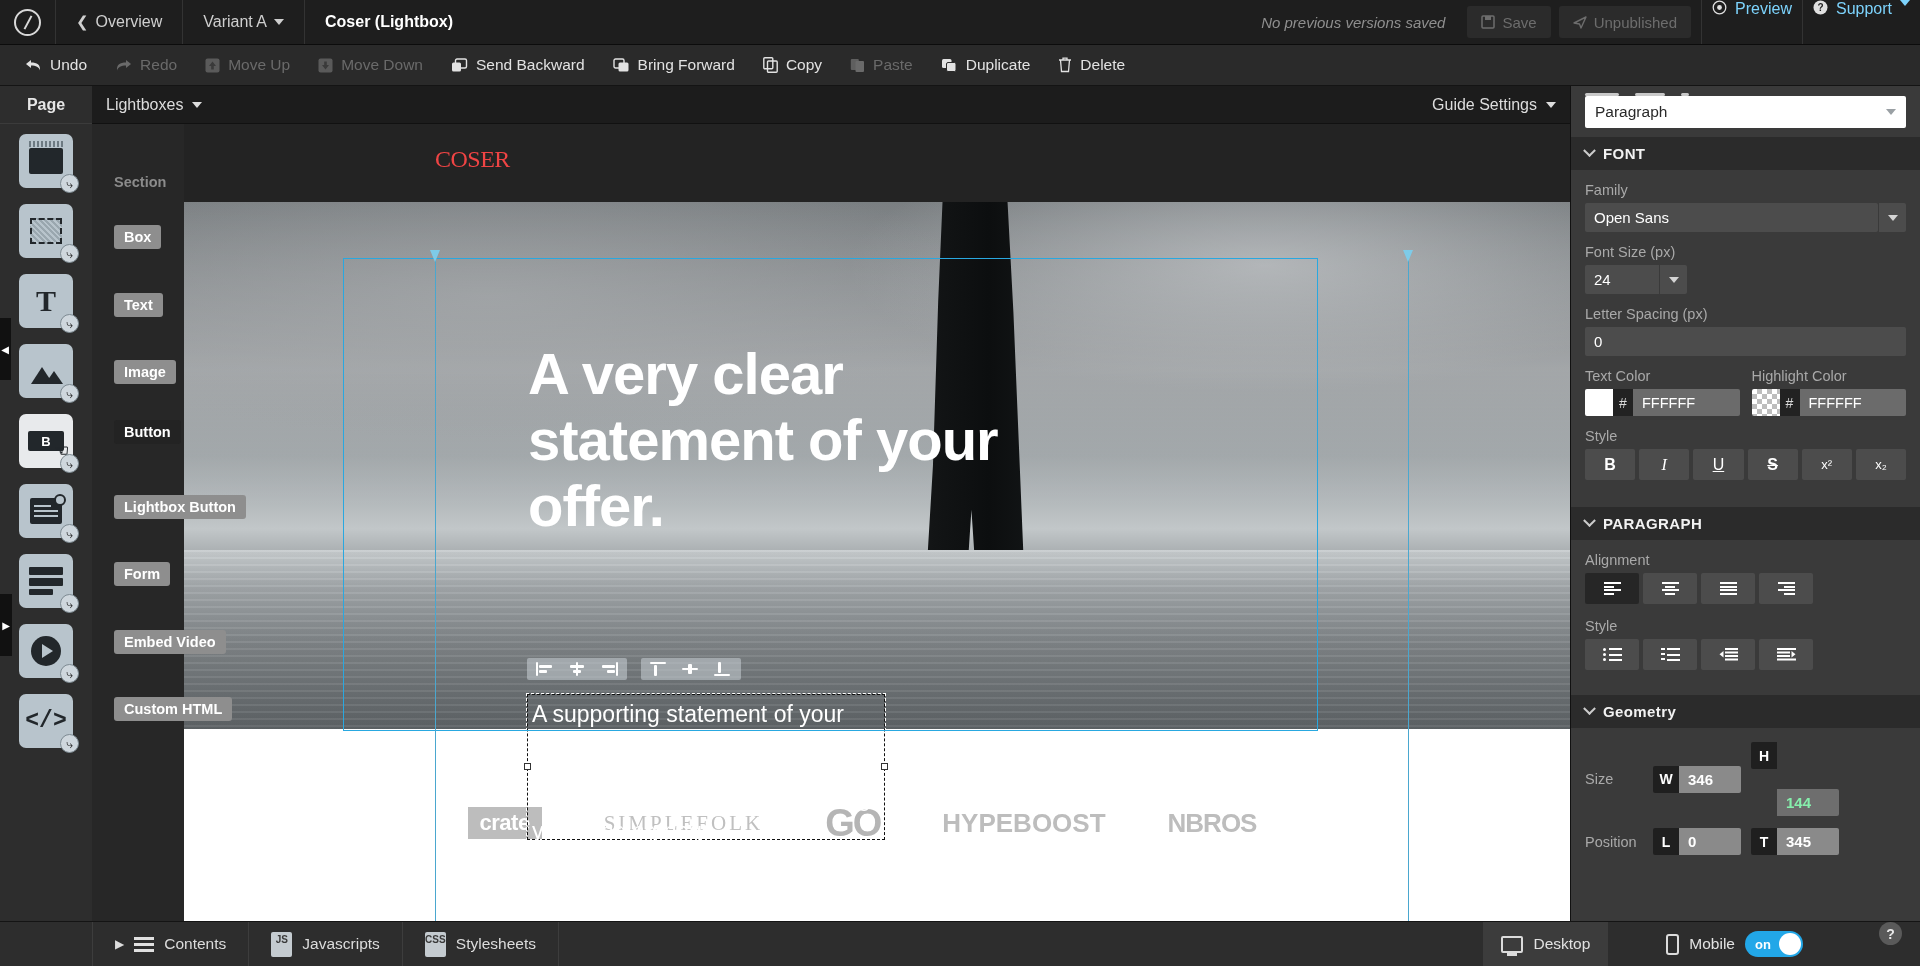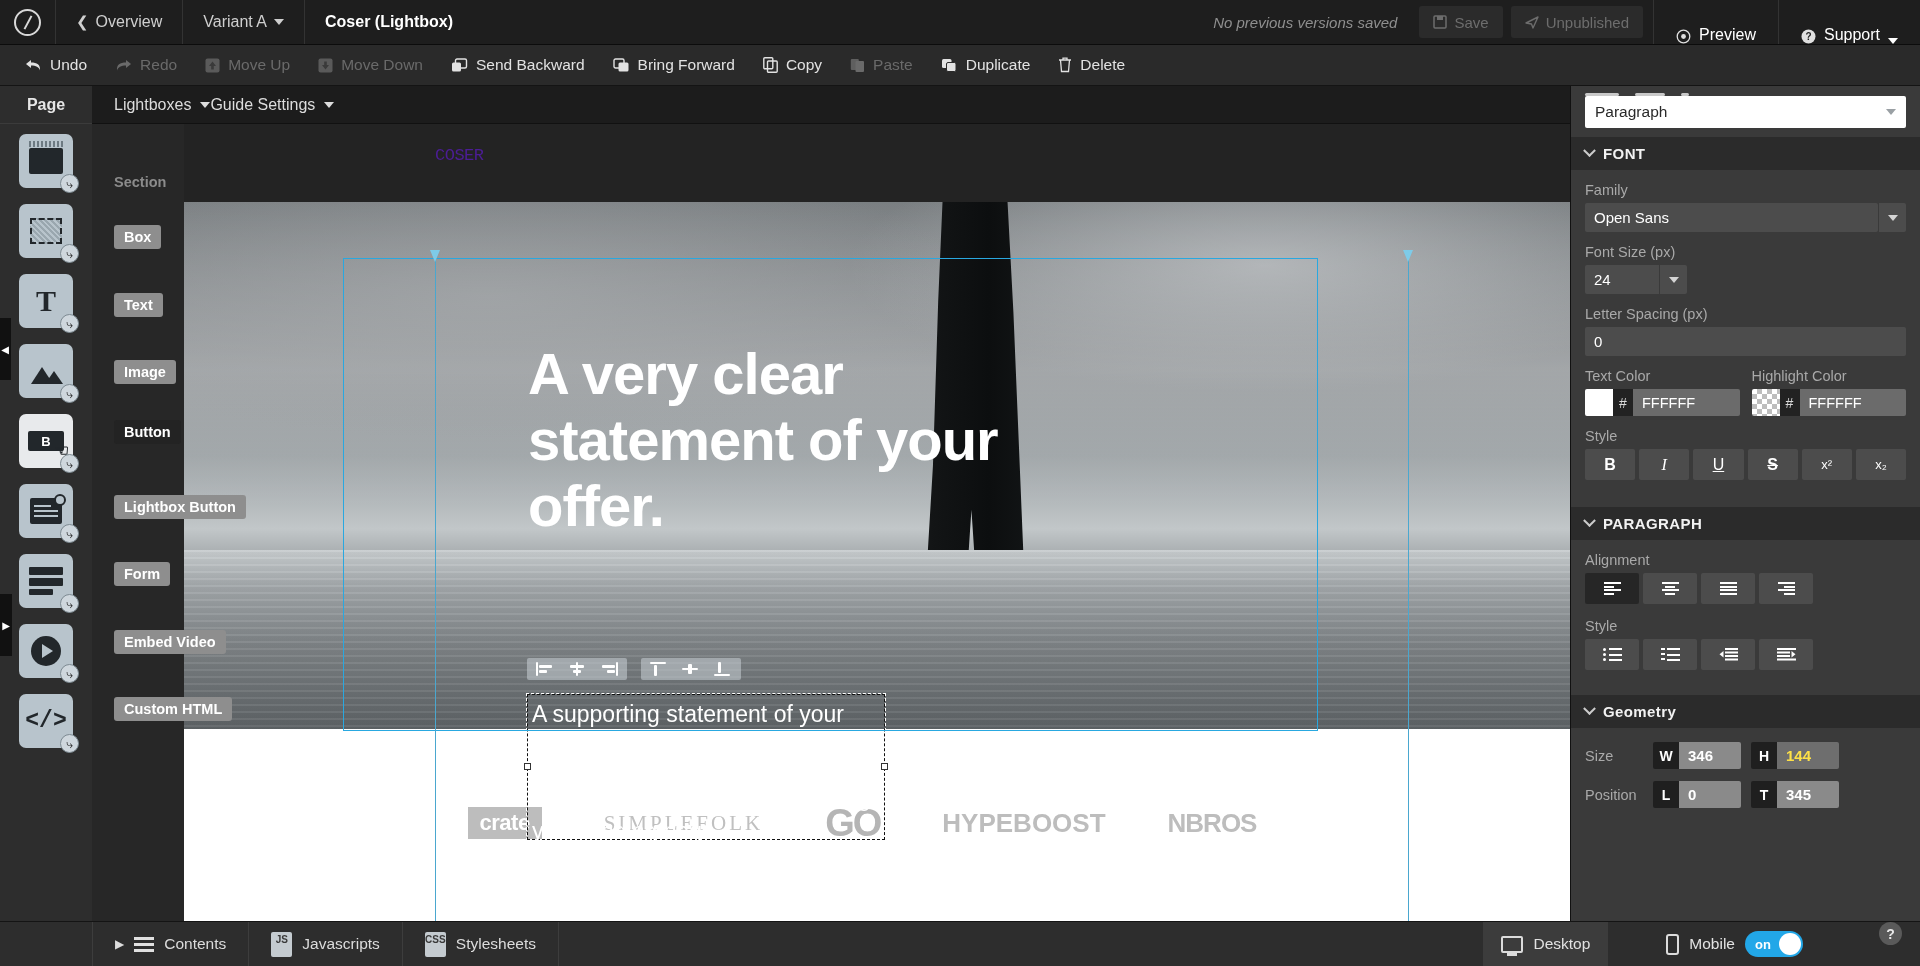--- a/index.html
+++ b/index.html
@@ -42,21 +42,21 @@
   .hdr-note{
     display:flex;align-items:center;padding:0 18px;color:#8f8f8f;
     font-size:15px;font-style:italic;white-space:nowrap;
   }
   .hdr-btn{
     display:flex;align-items:center;gap:7px;margin:6px 4px;padding:0 14px;
     border-radius:3px;background:#2b2b2b;color:#6d6d6d;font-size:15px;white-space:nowrap;
   }
   .hdr-btn.pub{margin-right:10px;}
   .hdr-link{
-    display:flex;align-items:flex-end;gap:8px;padding:0 22px;color:#ffffff;font-size:16px;
+    display:flex;align-items:flex-start;gap:8px;padding:0 10px;color:#7dd3fc;font-size:16px;
     border-left:1px solid #333;white-space:nowrap;cursor:pointer;
   }
   .caret{width:0;height:0;border-left:5px solid transparent;border-right:5px solid transparent;border-top:6px solid currentColor;display:inline-block;}
   .chev-left{font-size:15px;}
 
   
   .toolbar{
     height:41px;flex:0 0 41px;background:#2a2a2a;display:flex;align-items:center;
     padding-left:12px;gap:2px;border-bottom:1px solid #141414;
   }
@@ -114,21 +114,21 @@
   .glyph-code{color:#22272b;font-size:23px;font-weight:700;font-family:"Liberation Mono",monospace;}
   .rail-handle{
     position:absolute;left:0;top:508px;width:12px;height:62px;background:#111;
     display:flex;align-items:center;justify-content:center;color:#fff;font-size:10px;cursor:pointer;
   }
 
   
   .canvas-col{flex:1 1 auto;display:flex;flex-direction:column;min-width:0;background:#232323;}
   .canvas-bar{
     height:38px;flex:0 0 38px;background:#1c1c1c;display:flex;align-items:center;
-    justify-content:flex-start;padding:0 22px;border-bottom:1px solid #111;
+    justify-content:space-between;padding:0 14px;border-bottom:1px solid #111;
   }
   .canvas-bar .grp{display:flex;align-items:center;gap:9px;color:#ddd;font-size:16px;cursor:pointer;}
   .canvas-wrap{flex:1 1 auto;position:relative;overflow:hidden;background:#272727;}
 
   
   .labels-col{position:absolute;left:0;top:0;width:250px;height:100%;z-index:6;pointer-events:none;}
   .lbl{
     position:absolute;left:22px;padding:4px 10px;border-radius:3px;color:#fff;
     font-size:14.5px;font-weight:600;white-space:nowrap;pointer-events:auto;cursor:pointer;
   }
@@ -137,22 +137,22 @@
   .lbl.dark{background:#232323;}
 
   
   .page{
     position:absolute;left:92px;top:0;right:0;bottom:0;background:#fff;overflow:hidden;
   }
   .page-header{
     position:absolute;left:0;top:0;width:100%;height:78px;background:#232323;
   }
   .coser{
-    position:absolute;left:251px;top:22px;color:#4c1d95;font-size:17px;letter-spacing:-0.5px;
-    font-weight:400;font-family:Liberation Mono, monospace;
+    position:absolute;left:251px;top:22px;color:#ef4444;font-size:24px;letter-spacing:-0.5px;
+    font-weight:400;font-family:Liberation Serif, serif;
   }
   .hero{
     position:absolute;left:0;top:78px;width:100%;height:527px;overflow:hidden;
     background:
       radial-gradient(ellipse 60% 45% at 22% 18%, #8e9295 0%, rgba(142,146,149,0) 60%),
       radial-gradient(ellipse 50% 40% at 78% 12%, #a7abae 0%, rgba(167,171,174,0) 60%),
       linear-gradient(180deg,#6f7477 0%,#85898c 28%,#9aa0a3 48%,#c2c7c9 62%,#8c9194 72%,#6e7376 86%,#5f6467 100%);
   }
   .hero .sky-haze{position:absolute;left:0;top:0;width:100%;height:58%;
     background:linear-gradient(180deg,rgba(255,255,255,.08),rgba(255,255,255,.22) 55%,rgba(255,255,255,0));}
@@ -272,21 +272,21 @@
   .al-c i:nth-child(2){width:62%;margin:0 auto}.al-c i:nth-child(4){width:62%;margin:0 auto}
   .al-r i:nth-child(2){width:62%;margin-left:auto}.al-r i:nth-child(4){width:62%;margin-left:auto}
   .li-ic{width:19px;height:13px;position:relative;display:flex;flex-direction:column;justify-content:space-between;}
   .li-ic i{display:block;height:2px;background:#fff;width:13px;margin-left:6px;}
   .li-ic b{position:absolute;left:0;width:3px;height:3px;background:#fff;border-radius:50%;}
   .geo-row{display:flex;align-items:center;gap:10px;padding:2px 0 10px 0;}
   .geo-lbl{color:#a9a9a9;font-size:14.5px;width:58px;flex:0 0 58px;}
   .geo-pair{display:flex;align-items:stretch;}
   .geo-tag{width:26px;height:27px;background:#1f1f1f;color:#fff;font-size:14px;font-weight:700;display:flex;align-items:center;justify-content:center;border-radius:2px 0 0 2px;}
   .geo-val{width:62px;height:27px;background:#8a8a8a;color:#fff;font-size:15px;font-weight:700;display:flex;align-items:center;padding:0 9px;border-radius:0 2px 2px 0;}
-  .geo-val.muted{background:#6e6e6e;color:#fde047;}
+  .geo-val.muted{background:#6e6e6e;color:#86efac;margin-top:47px;}
   .panel-handle{position:absolute;left:-1px;top:318px;width:12px;height:62px;background:#111;
     display:flex;align-items:center;justify-content:center;color:#fff;font-size:10px;z-index:9;cursor:pointer;}
 
   
   .bottombar{
     height:45px;flex:0 0 45px;background:#2d2d2d;display:flex;align-items:stretch;border-top:1px solid #141414;
   }
   .bb-spacer-left{width:92px;flex:0 0 92px;background:#2d2d2d;}
   .bb-item{
     display:flex;align-items:center;gap:10px;padding:0 22px;color:#dcdcdc;font-size:15.5px;

